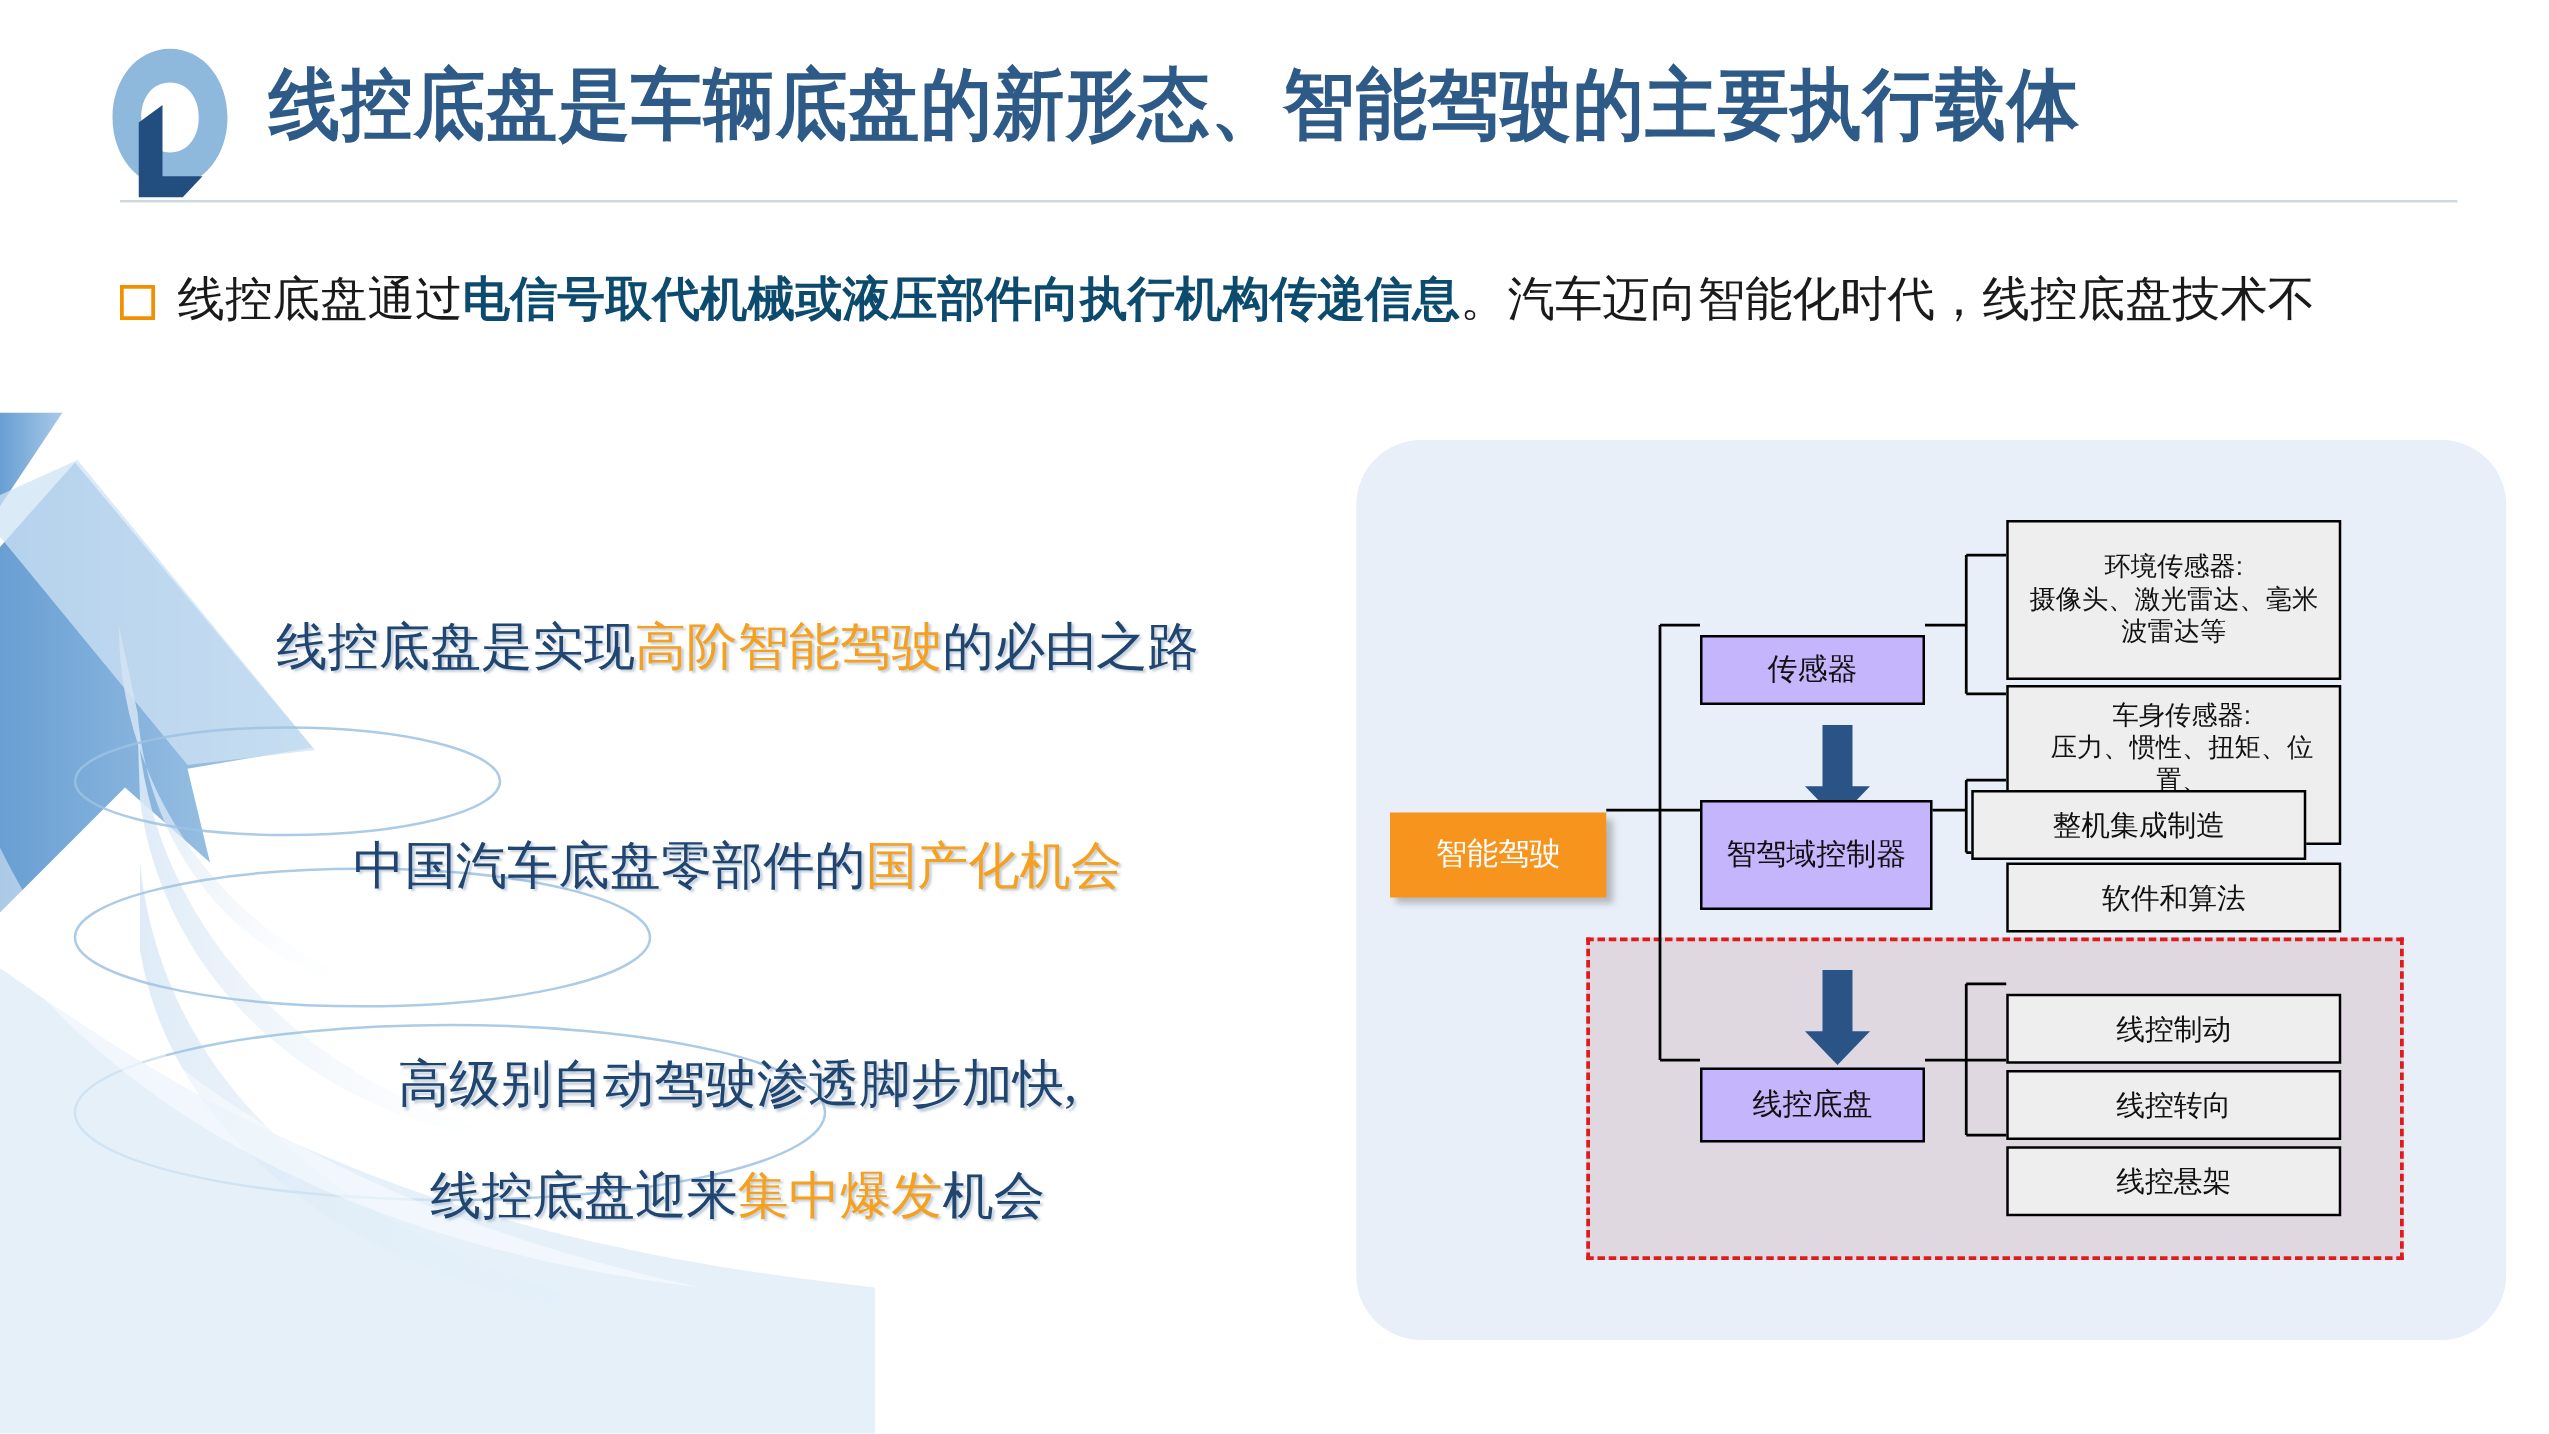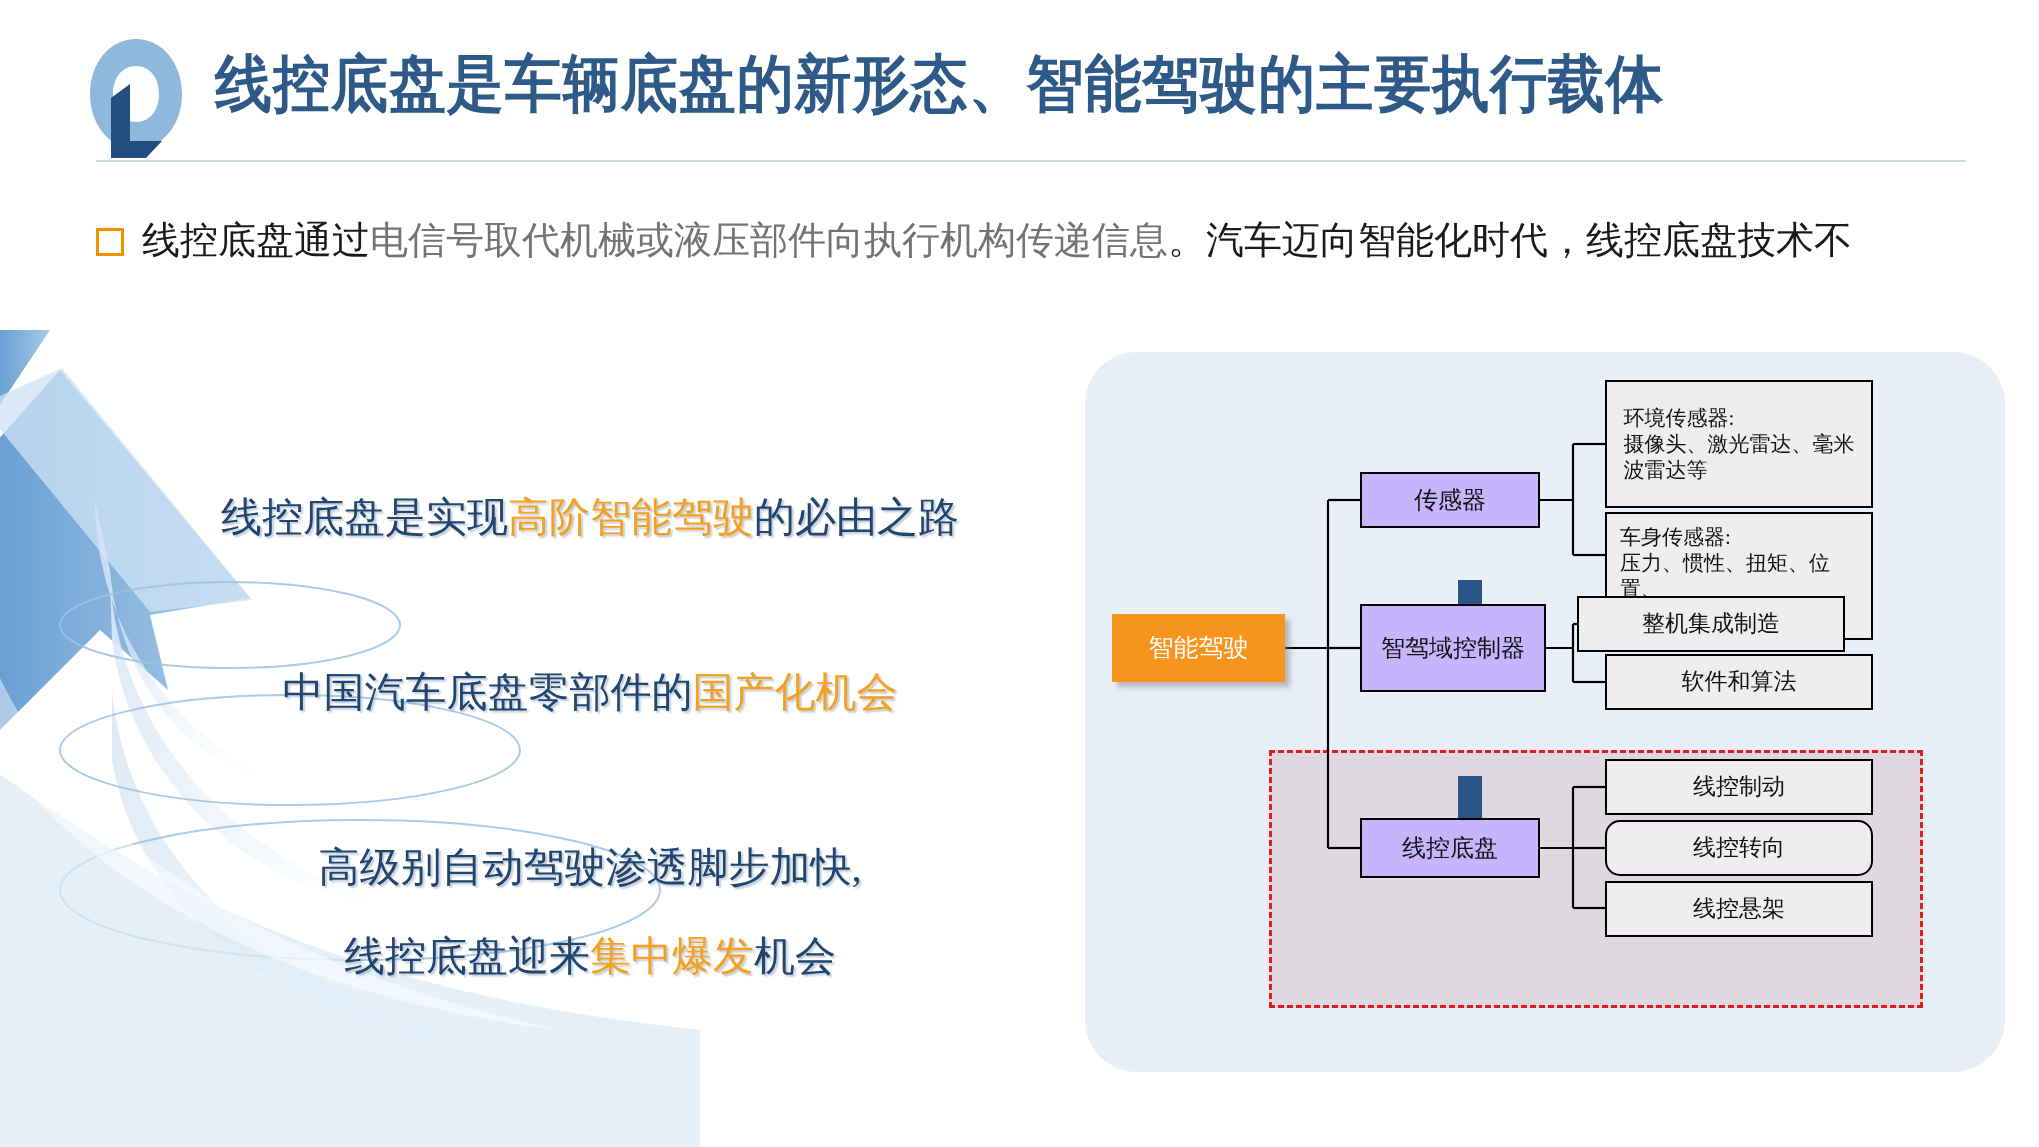--- a/index.html
+++ b/index.html
@@ -31,21 +31,21 @@
   #bullet-block{position:absolute;left:96px;top:212px;width:1880px;}
   #bullet-row{display:flex;align-items:flex-start;}
   #bullet-marker{
     width:22px;height:22px;border:3px solid #F29100;background:#ffffff;
     margin-top:16px;margin-right:18px;flex:0 0 auto;
   }
   .para{
     font-family:"Liberation Serif","DejaVu Serif",serif;
     font-size:38px;line-height:1.50;color:#1a1a1a;
   }
-  .para .hl{color:#737373;font-weight:normal;}
+  .para .hl{color:#0c4a6e;font-weight:bold;}
   #para-line2{margin-left:58px;}
 
   
   #slogans{position:absolute;left:150px;top:490px;width:880px;text-align:center;}
   .slogan{
     font-family:"Liberation Serif","DejaVu Serif",serif;
     font-size:41px;color:#204670;font-weight:normal;
     text-shadow:2px 2px 2px rgba(140,160,185,0.55);
     white-space:nowrap;
   }
@@ -57,23 +57,23 @@
 
   
   #diagram-panel{
     position:absolute;left:1085px;top:352px;width:920px;height:720px;
     background:#e8eff8;border-radius:52px;
   }
   #diagram-svg{position:absolute;left:0;top:0;}
 
   .node{
     position:absolute;box-sizing:border-box;
-    display:flex;align-items:center;justify-content:center;
-    font-family:Liberation Serif, serif;
-    color:#111;line-height:1.25;
+    display:flex;align-items:center;justify-content:center;text-align:center;
+    font-family:Liberation Sans, sans-serif;
+    color:#111;line-height:1.25;margin-top:36px;
   }
   .node-mid{
     background:#c4b5fd;border:2px solid #000;font-size:24px;
   }
   .node-leaf{
     background:#eeeeee;border:2px solid #000;font-size:23px;
   }
   .node-leaf.small{font-size:21px;}
   #node-root{
     background:#F7941D;color:#ffffff;font-size:25px;border:none;
@@ -210,19 +210,19 @@
   </div>
   <div class="node node-leaf" style="left:492px;top:244px;width:268px;height:56px;">
     <span>整机集成制造</span>
   </div>
   <div class="node node-leaf" style="left:520px;top:302px;width:268px;height:56px;">
     <span>软件和算法</span>
   </div>
   <div class="node node-leaf" style="left:520px;top:407px;width:268px;height:56px;">
     <span>线控制动</span>
   </div>
-  <div class="node node-leaf" style="left:520px;top:468px;width:268px;height:56px;border-radius:15px;">
+  <div class="node node-leaf" style="left:520px;top:468px;width:268px;height:56px;">
     <span>线控转向</span>
   </div>
   <div class="node node-leaf" style="left:520px;top:529px;width:268px;height:56px;">
     <span>线控悬架</span>
   </div>
 </div>
 
 </body></html>

